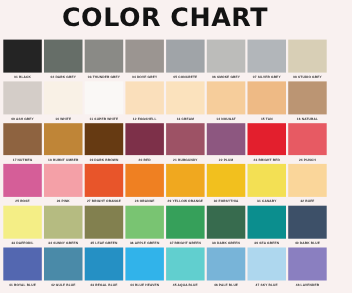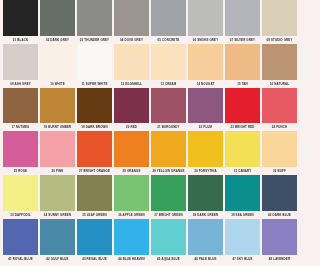--- a/index.html
+++ b/index.html
@@ -69,20 +69,21 @@
     overflow: hidden;
     white-space: nowrap;
     font-family: "Liberation Sans", sans-serif;
   }
 </style>
 </head>
 <body>
 
 <div id="chart-page">
 
+  <h1 id="page-title">COLOR CHART</h1>
 
   <div id="swatch-grid">
       <div class="swatch-row">
         <div class="swatch-cell">
           <div class="swatch-chip" style="background: rgb(36, 36, 36);"></div>
           <div class="swatch-label">01 BLACK</div>
         </div>
         <div class="swatch-cell">
           <div class="swatch-chip" style="background: rgb(102, 110, 104);"></div>
           <div class="swatch-label">02 DARK GREY</div>

